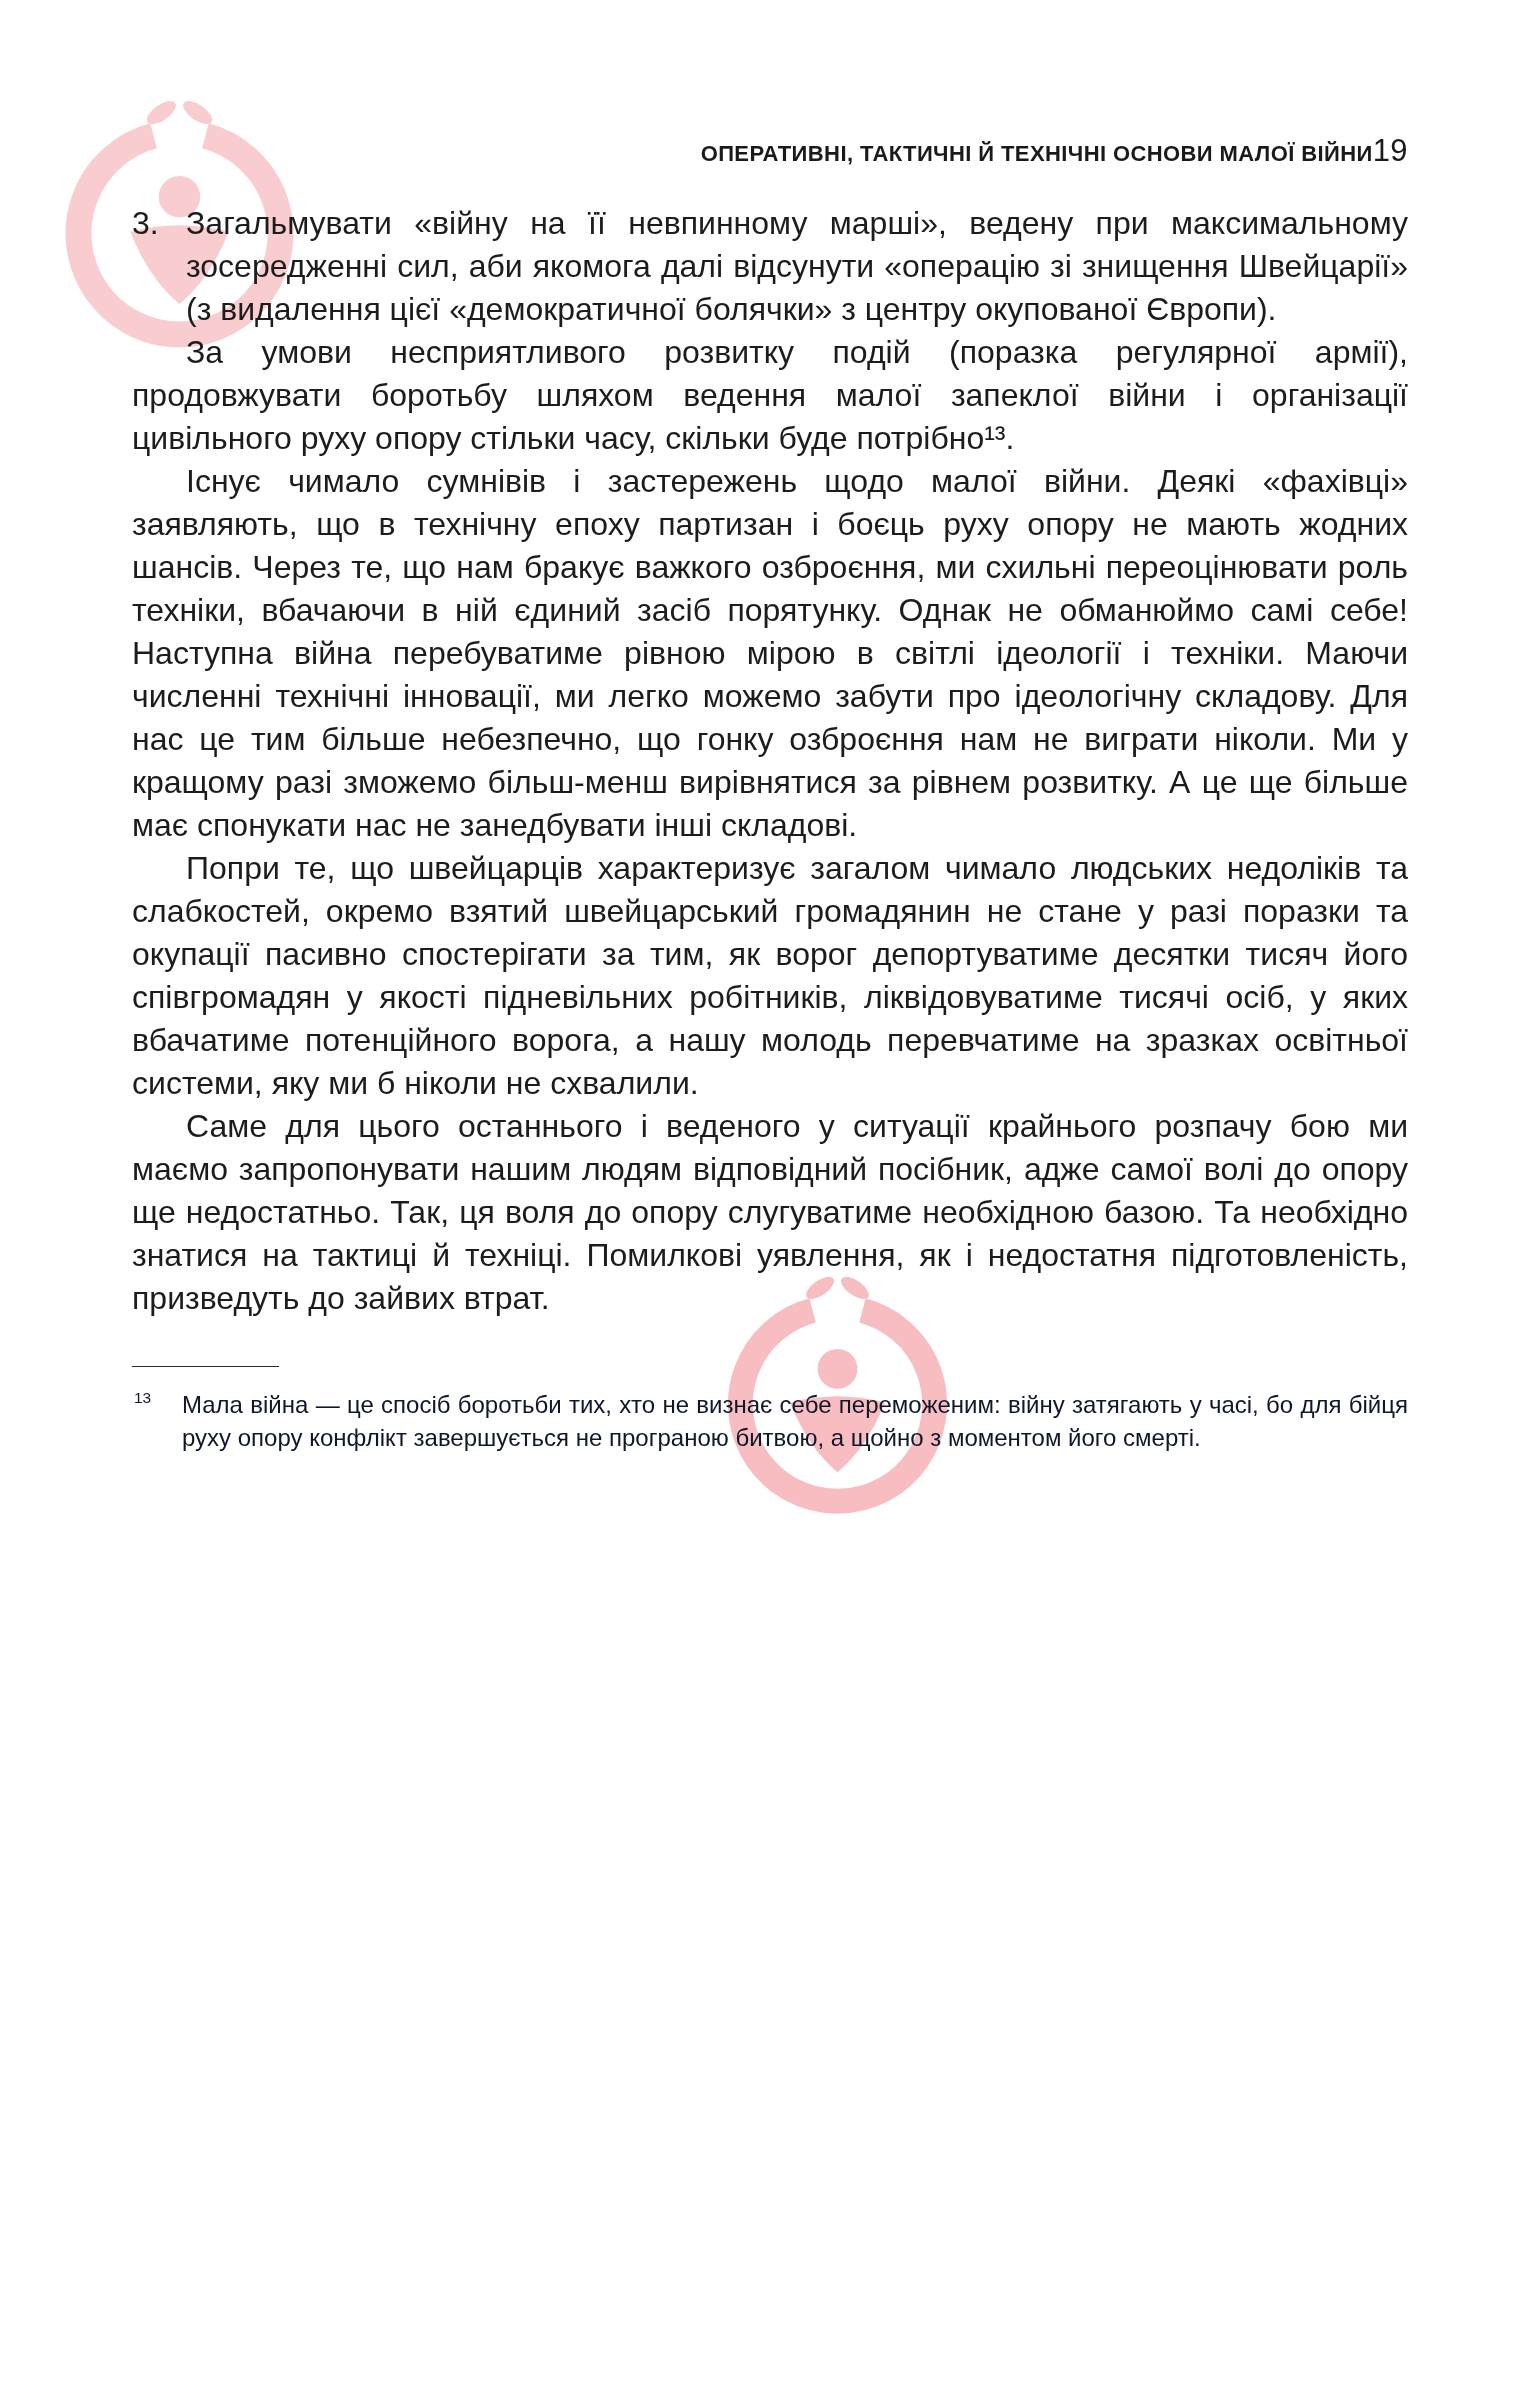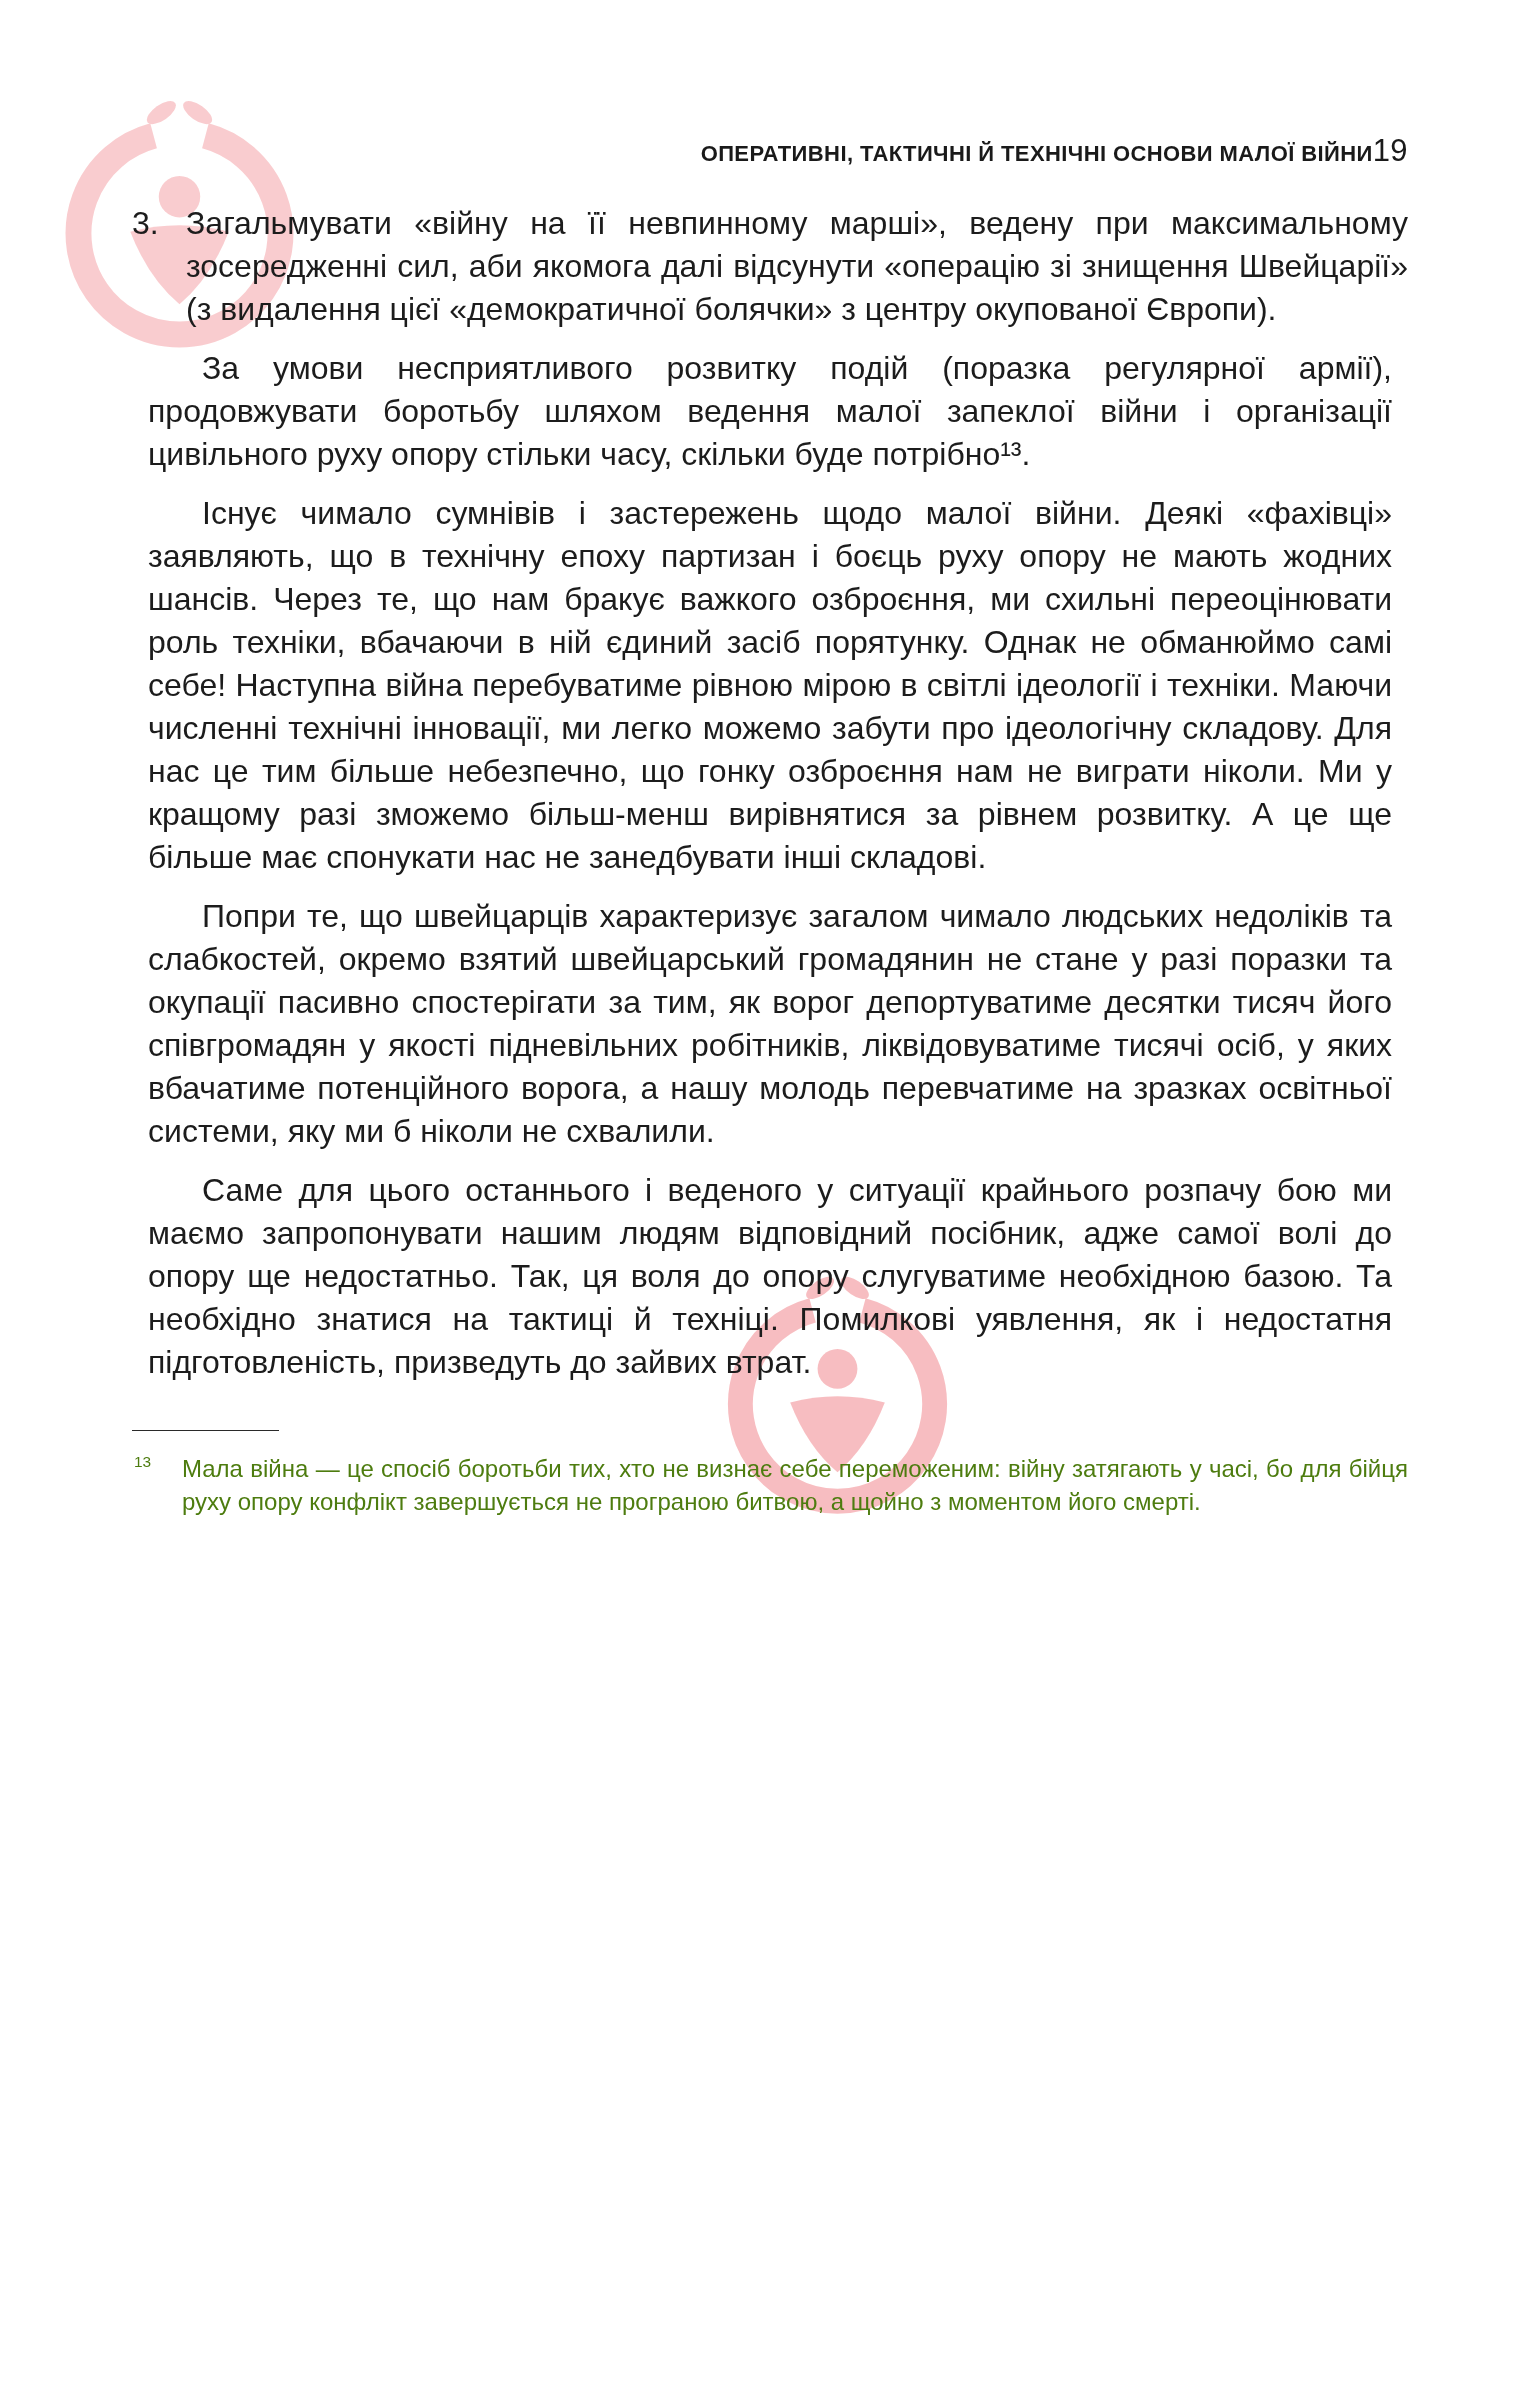--- a/index.html
+++ b/index.html
@@ -49,36 +49,36 @@
     margin-top: 35px;
     font-size: 32px;
     line-height: 43px;
     text-align: justify;
     color: #1c1c1c;
   }
 
   .list-item { position: relative; padding-left: 54px; }
   .list-number { position: absolute; left: 0; top: 0; }
 
-  .body-text p { margin: 16px; text-indent: 54px; }
+  .body-text p { margin: 0; text-indent: 54px; }
 
   .footnote-separator {
     margin-top: 46px;
     width: 147px;
     border-top: 1.9px solid #2a2a2a;
   }
 
   .footnote {
     margin-top: 21px;
     position: relative;
     padding-left: 50px;
     font-size: 24px;
     line-height: 33px;
     text-align: justify;
-    color: #4d7c0f;
+    color: #0f172a;
   }
   .footnote-marker {
     position: absolute;
     left: 1.9px;
     top: 1.9px;
     font-size: 15.4px;
     line-height: 15.4px;
   }
 </style>
 </head>

